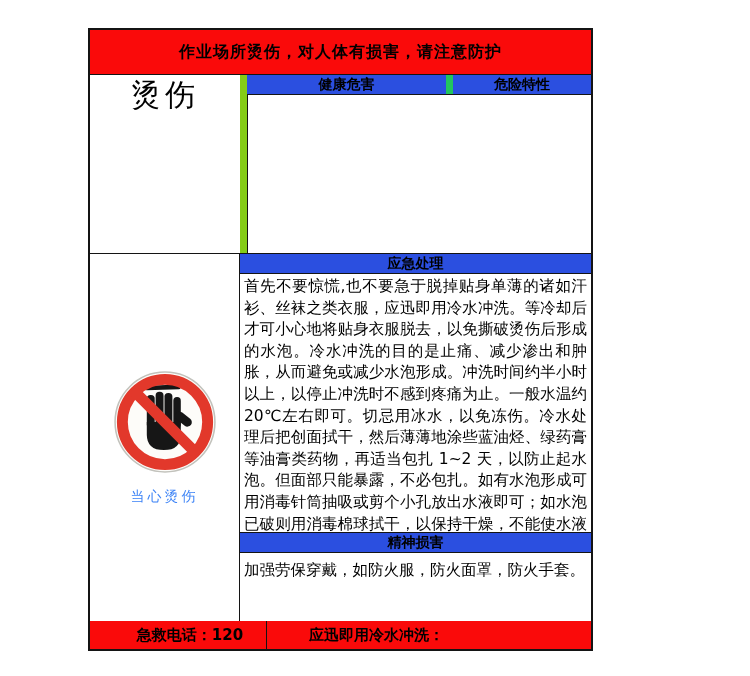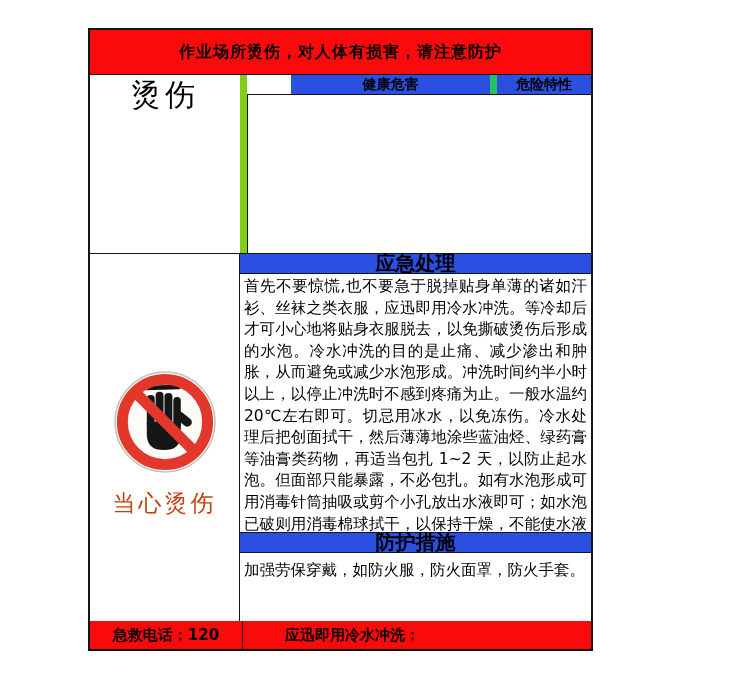--- a/index.html
+++ b/index.html
@@ -69,21 +69,21 @@
     border-bottom: 1px solid #141414;
   }
   .blue-hdr {
     background: #2b4fe0;
     font-size: 14px;
     font-weight: bold;
     text-align: center;
     line-height: 19px;
     color: #000000;
   }
-  .hdr-health { flex: 0 0 199px; margin-left: 44px; }
+  .hdr-health { flex: 0 0 199px; }
   .hdr-risk { flex: 1; border-left: 7px solid #22c55e; }
   .content-pair {
     flex: 1;
     display: flex;
     min-height: 0;
   }
   .health-list-cell {
     flex: 0 0 199px;
     box-sizing: border-box;
     padding: 2px 3px 0 4px;
@@ -105,35 +105,35 @@
     border-right: 1px solid #141414;
     display: flex;
     flex-direction: column;
     align-items: center;
     box-sizing: border-box;
     padding-top: 116px;
   }
   .no-touch-icon { width: 104px; height: 104px; }
   .sign-caption {
     margin-top: 14px;
-    font-size: 23px;
-    color: #c2410c;
+    font-size: 14px;
+    color: #3b82f6;
     letter-spacing: 3px;
   }
   .mid-right {
     flex: 1;
     display: flex;
     flex-direction: column;
     min-width: 0;
   }
   .blue-hdr-full {
     flex: 0 0 19px;
     background: #2b4fe0;
     border-bottom: 1px solid #141414;
-    font-size: 20px;
+    font-size: 14px;
     font-weight: bold;
     text-align: center;
     line-height: 19px;
   }
   .emergency-text-cell {
     flex: 0 0 259px;
     box-sizing: border-box;
     border-bottom: 1px solid #141414;
     padding: 2px 4px 0 4px;
     font-size: 15.5px;
@@ -154,20 +154,21 @@
     background: #fa0a0a;
     display: flex;
     font-size: 15px;
     font-weight: bold;
   }
   .footer-left {
     flex: 0 0 152px;
     border-right: 1px solid #141414;
     text-align: center;
     line-height: 28px;
+    padding-left: 24px;
   }
   .footer-right {
     flex: 1;
     box-sizing: border-box;
     padding-left: 42px;
     line-height: 28px;
   }
 </style>
 </head>
 <body>
@@ -211,21 +212,21 @@
           </g>
 
           <circle cx="50" cy="50" r="41" fill="none" stroke="#e2382b" stroke-width="10.5"></circle>
           <line x1="21.5" y1="21.5" x2="78.5" y2="78.5" stroke="#e2382b" stroke-width="10.5"></line>
         </svg>
         <div class="sign-caption">当心烫伤</div>
       </div>
       <div class="mid-right">
         <div class="blue-hdr-full">应急处理</div>
         <div class="emergency-text-cell">首先不要惊慌,也不要急于脱掉贴身单薄的诸如汗衫、丝袜之类衣服，应迅即用冷水冲洗。等冷却后才可小心地将贴身衣服脱去，以免撕破烫伤后形成的水泡。冷水冲洗的目的是止痛、减少渗出和肿胀，从而避免或减少水泡形成。冲洗时间约半小时以上，以停止冲洗时不感到疼痛为止。一般水温约 20℃左右即可。切忌用冰水，以免冻伤。冷水处理后把创面拭干，然后薄薄地涂些蓝油烃、绿药膏等油膏类药物，再适当包扎 1~2 天，以防止起水泡。但面部只能暴露，不必包扎。如有水泡形成可用消毒针筒抽吸或剪个小孔放出水液即可；如水泡已破则用消毒棉球拭干，以保持干燥，不能使水液积聚成块。烫伤后切忌用紫药水或红汞涂搽，以免影响观察伤后创面的变化。大面积或严重的烫伤经家庭一般紧急护理后应立即送医院。</div>
-        <div class="blue-hdr-full">防护措施</div>
+        <div class="blue-hdr-full">精神损害</div>
         <div class="protection-text-cell">加强劳保穿戴，如防火服，防火面罩，防火手套。</div>
       </div>
     </div>
 
     <div class="footer-row">
       <div class="footer-left">急救电话：120</div>
       <div class="footer-right">应迅即用冷水冲洗：</div>
     </div>
 
   </div>

